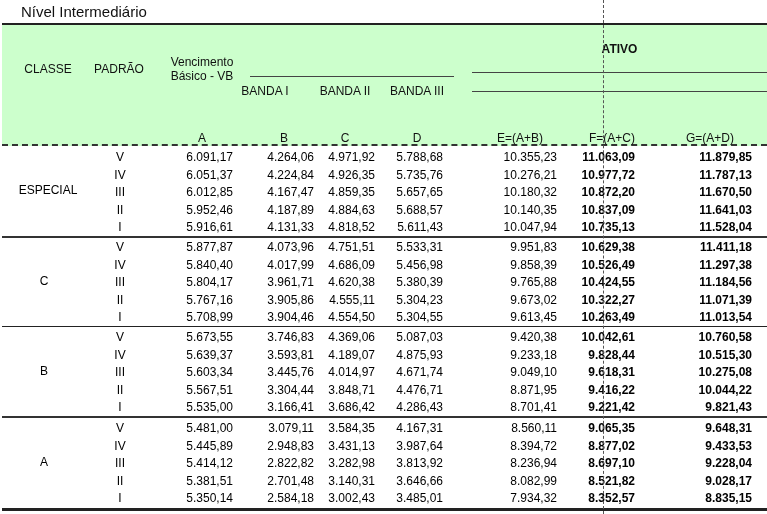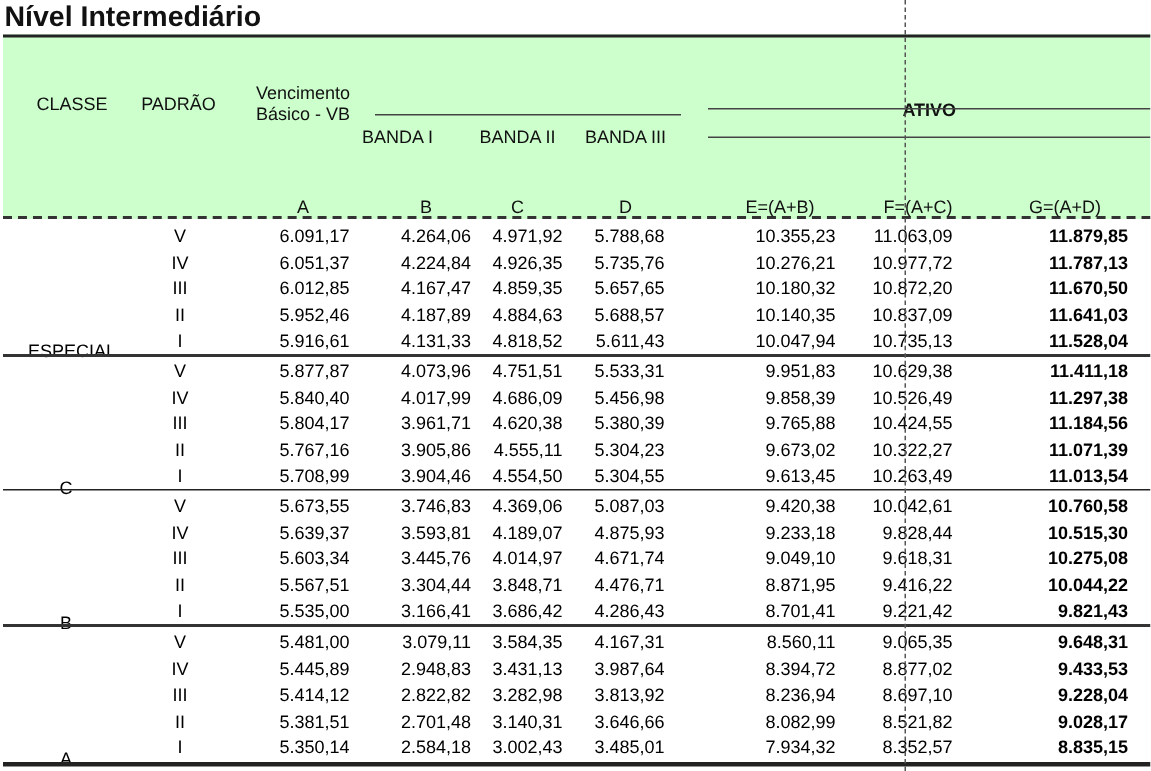--- a/index.html
+++ b/index.html
@@ -1,57 +1,57 @@
 <!DOCTYPE html>
 <html><head>
   <meta charset="utf-8">
   <style>
     * { box-sizing: border-box; margin: 0; padding: 0; }
     html, body { width: 767px; height: 514px; background: #ffffff; overflow: hidden; }
     body { font-family: "Liberation Sans", sans-serif; color: #000; position: relative; }
 
     .title {
-      position: absolute; left: 3px; top: 1px;
-      font-size: 19px; font-weight: bold; line-height: 22px; color: #111;
+      position: absolute; left: 21px; top: 1px;
+      font-size: 15px; font-weight: normal; line-height: 22px; color: #111;
     }
     .header {
       position: absolute; left: 2px; top: 23px; width: 765px; height: 123px;
       background: #ccffcc;
       border-top: 2px solid #222;
       border-bottom: 2px dashed #333;
     }
     .hdr {
       position: absolute; font-size: 12px; line-height: 14px; text-align: center; color: #111;
     }
-    .hdr.bold { font-weight: bold; margin-top: 24px; }
+    .hdr.bold { font-weight: bold; }
     .hline { position: absolute; height: 0; border-top: 2px solid #333; }
     .hline.thin { border-top: 1.5px solid #444; }
 
     .dash-vline {
       position: absolute; left: 603px; top: 0; width: 0; height: 514px;
       border-left: 1px dashed #555; z-index: 5; pointer-events: none;
     }
 
     .group { position: absolute; left: 2px; width: 765px; }
     .group-sep { position: absolute; left: 2px; width: 765px; height: 0; border-top: 2px solid #333; }
     .group-sep.thin { border-top: 1.5px solid #222; }
 
     .classe {
       position: absolute; left: 0; width: 80px; text-align: center;
-      font-size: 12px; line-height: 14px; margin-top: 44px;
+      font-size: 12px; line-height: 14px;
     }
     .row { position: absolute; left: 0; width: 765px; height: 18px; font-size: 12px; line-height: 18px; }
     .cell { position: absolute; top: 0; text-align: right; white-space: nowrap; }
     .cell.pad { text-align: center; width: 20px; left: 108px; }
     .cell.a { right: 534px; }
     .cell.b { right: 453px; }
     .cell.c { right: 392px; }
     .cell.d { right: 324px; }
     .cell.e { right: 210px; font-weight: normal; }
-    .cell.f { right: 132px; font-weight: normal; margin-left: 24px; }
+    .cell.f { right: 132px; font-weight: bold; margin-left: 24px; }
     .cell.g { right: 15px; font-weight: bold; }
 
     .bottom-line { position: absolute; left: 2px; top: 508px; width: 765px; height: 0; border-top: 3px solid #222; }
   </style>
 </head>
 <body>
 
 <div class="title">Nível Intermediário</div>
 
 <div class="header">

